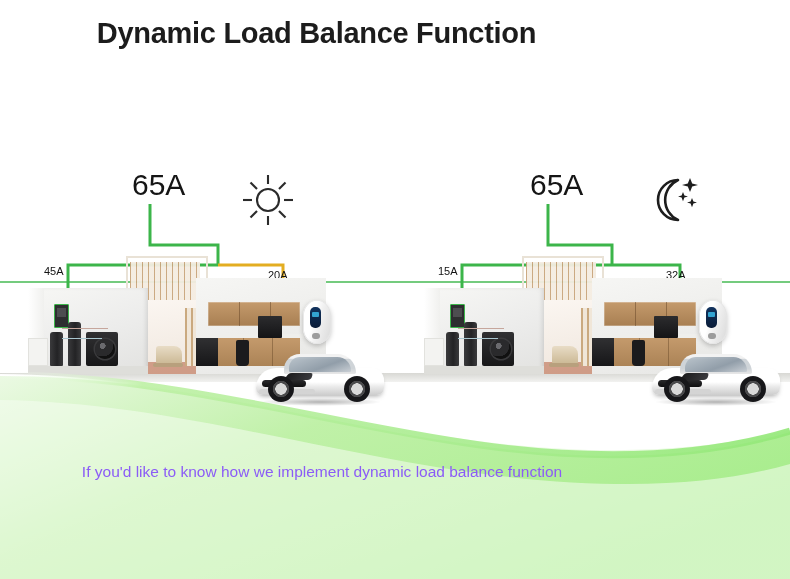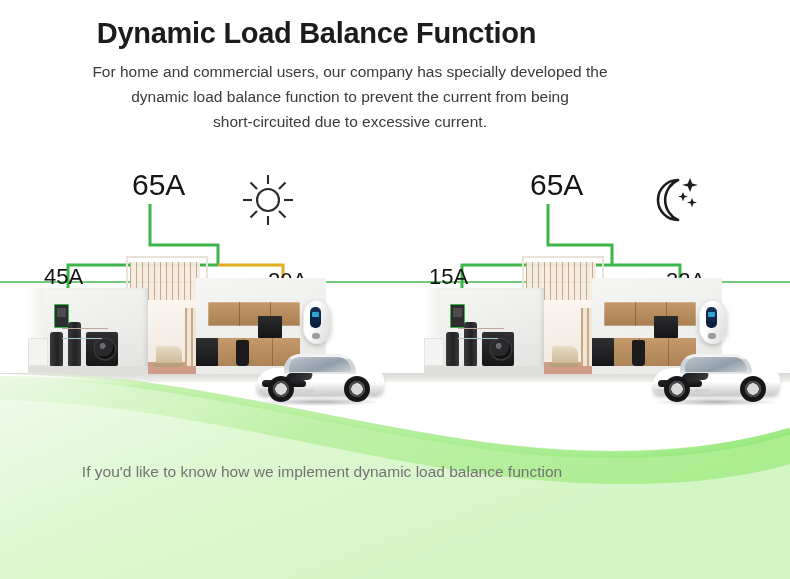--- a/index.html
+++ b/index.html
@@ -26,21 +26,21 @@
   
   .pane{position:absolute;top:150px;height:250px;}
   .pane.left{left:0;width:400px;}
   .pane.right{left:400px;width:390px;}
 
   .amp-top{
     position:absolute;font-size:30px;font-weight:400;color:#151515;
     letter-spacing:0px;line-height:1;
   }
   .amp-small{
-    position:absolute;font-size:22px;font-weight:400;color:#131313;line-height:1;
+    position:absolute;font-size:11px;font-weight:400;color:#131313;line-height:1;
   }
 
   .wx-icon{position:absolute;}
 
   
   .conn{position:absolute;left:0;top:0;width:100%;height:100%;overflow:visible;}
 
   
   .scene{position:absolute;left:0;bottom:0;width:100%;height:135px;}
 
@@ -170,43 +170,38 @@
   .car .wheel.w1{left:12px;} .car .wheel.w2{left:88px;}
   .car .shadow{position:absolute;left:2px;bottom:-2px;width:124px;height:8px;border-radius:50%;
     background:radial-gradient(ellipse at 50% 50%,rgba(0,0,0,.30),rgba(0,0,0,0) 70%);}
 
   
   .wave{position:absolute;left:0;top:360px;width:790px;height:219px;}
 
   
   .foot-text{
     position:absolute;left:0;top:463px;width:644px;text-align:center;
-    font-size:15.5px;color:#737373;
+    font-size:15.5px;color:#8b5cf6;
   }
   .cta{
     position:absolute;left:50%;transform:translateX(-50%);top:498px;
     width:305px;height:43px;border-radius:22px;border:none;cursor:pointer;
     background:linear-gradient(180deg,#4fd065,#41c257 55%,#38b94e);
     color:#fff;font-size:19.5px;font-weight:bold;letter-spacing:.2px;
     font-family:"Liberation Sans", sans-serif;
     box-shadow:0 2px 5px rgba(40,150,60,.30);
   }
 </style>
 </head>
 <body>
 
 <div id="stage">
 
   <div class="hdr">
     <div class="hdr-title">Dynamic Load Balance Function</div>
-    <div class="hdr-sub">
-      <div>For home and commercial users, our company has specially developed the</div>
-      <div>dynamic load balance function to prevent the current from being</div>
-      <div>short-circuited due to excessive current.</div>
-    </div>
   </div>
 
   <div class="pane left">
 
     <div class="amp-top" style="left:132px;top:20px;">65A</div>
 
     <div class="wx-icon" style="left:240px;top:22px;">
       <svg width="56" height="56" viewBox="0 0 56 56">
         <circle cx="28" cy="28" r="11" fill="none" stroke="#2b2b2b" stroke-width="2.1"></circle>
         <g stroke="#2b2b2b" stroke-width="2.1" stroke-linecap="butt">
@@ -310,21 +305,21 @@
       <path d="M148,54 L148,95 L212,95 L212,115" fill="none" stroke="#3cb54a" stroke-width="3"></path>
       <path d="M212,115 L62,115 L62,145" fill="none" stroke="#3cb54a" stroke-width="3"></path>
       <polygon points="62,156 57.4,145 66.6,145" fill="#3cb54a"></polygon>
       <path d="M212,115 L280,115 L280,150" fill="none" stroke="#3cb54a" stroke-width="3"></path>
       <path d="M0,132 L390,132" fill="none" stroke="#3cb54a" stroke-width="1.6" opacity=".95"></path>
       <path d="M92,175 L228,175 L228,200" fill="none" stroke="#3cb54a" stroke-width="1.6" opacity=".9"></path>
       <path d="M26,200 L196,200" fill="none" stroke="#3cb54a" stroke-width="1.2" opacity=".55"></path>
       <path d="M232,188 L232,212 L156,212" fill="none" stroke="#e3ad21" stroke-width="1.2" opacity=".6"></path>
     </svg>
 
-    <div class="amp-small" style="left:29px;top:116px;">15A</div>
+    <div class="amp-small" style="left:38px;top:116px;">15A</div>
     <div class="amp-small" style="left:266px;top:120px;">32A</div>
 
     <div class="scene">
       <div class="ground"></div>
 
       <div class="hall-frame" style="left:122px;"></div>
       <div class="hall" style="left:126px;"></div>
 
       <div class="room-a" style="left:24px;">
         <div class="wallL"></div>

